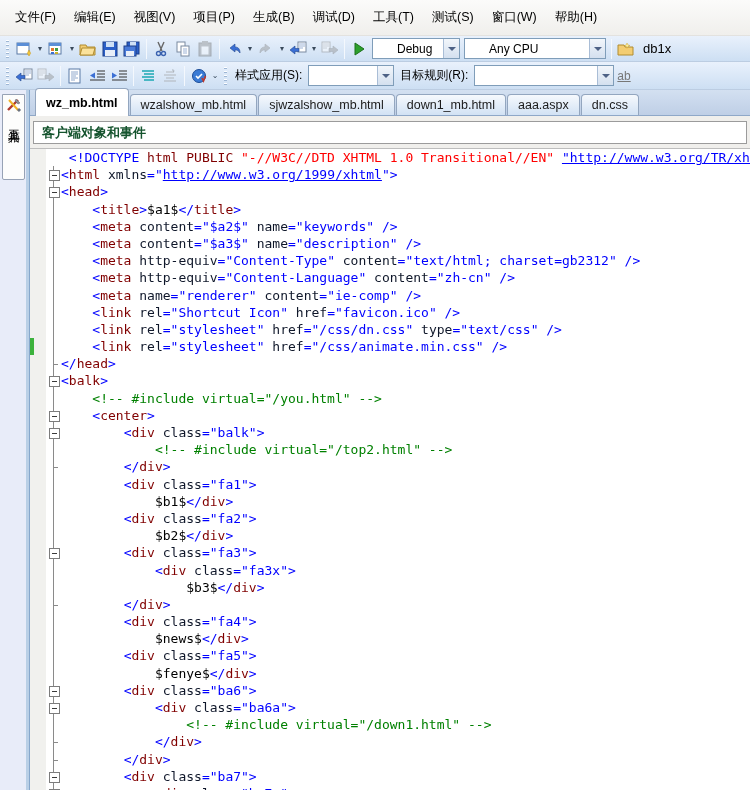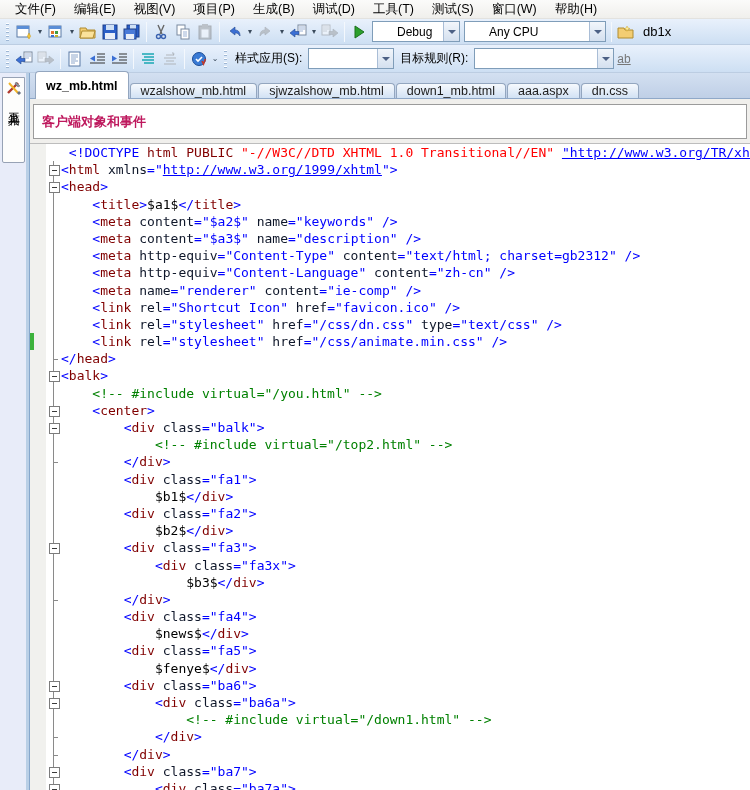--- a/index.html
+++ b/index.html
@@ -2,21 +2,21 @@
 <html><head>
 <meta charset="utf-8">
 <style>
   * { margin:0; padding:0; box-sizing:border-box; }
   html,body { width:750px; height:790px; overflow:hidden; background:#fff;
     font-family:"Liberation Sans", sans-serif; }
   .window { width:750px; height:790px; display:flex; flex-direction:column;
     background:#f2f1ee; }
 
   
-  .menubar { height:19px; background:linear-gradient(#fbfbfa,#f0efec);
+  .menubar { height:36px; background:linear-gradient(#fbfbfa,#f0efec);
     display:flex; align-items:center; padding-left:6px; font-size:12.5px; color:#000;
     border-bottom:1px solid #e3e2df; flex:0 0 auto; }
   .menu-item { padding:3px 9px; cursor:default; }
 
   
   .toolbar { height:26px; background:linear-gradient(#e9f1fc,#cddff3);
     border-bottom:1px solid #bccde2; display:flex; align-items:center;
     padding:0 2px; flex:0 0 auto; }
   .toolbar2 { height:28px; }
   .grip { width:5px; height:18px; margin:0 3px;
@@ -46,31 +46,31 @@
     border:1px solid #97a2b5; border-radius:0 0 2px 2px; display:flex; flex-direction:column;
     align-items:center; padding-top:2px; }
   .toolbox-tab .vtext { writing-mode:vertical-rl; font-size:12px; color:#000; margin-top:3px;
     letter-spacing:1px; }
 
   .editorcol { flex:1 1 auto; display:flex; flex-direction:column; min-width:0; }
 
   
   .tabwell { height:26px; flex:0 0 auto; background:linear-gradient(#d3e0f1,#bfcfe6);
     display:flex; align-items:flex-end; padding-left:5px; border-bottom:1px solid #8fa8c8; }
-  .tab { height:15px; display:flex; align-items:center; padding:0 10px;
+  .tab { height:21px; display:flex; align-items:center; padding:0 10px;
     border:1px solid #93a6bf; border-bottom:none; border-radius:4px 4px 0 0;
     background:linear-gradient(#f6f9fd,#d2e2f4); font-size:12.5px; color:#1b1b1b;
     margin-right:1px; white-space:nowrap; }
   .tab.active { height:28px; background:#fff; font-weight:bold; color:#000;
     margin-bottom:-1px; z-index:2; position:relative; }
 
   
   .docheader { background:#f0efec; padding:5px 3px 4px 3px; border-bottom:1px solid #bdbdbd; }
-  .obj-dropdown { height:35px; background:#fff; border:1px solid #9b9b9b;
-    display:flex; align-items:center; font-size:13px; font-weight:bold; color:#be185d;
+  .obj-dropdown { height:23px; background:#fff; border:1px solid #9b9b9b;
+    display:flex; align-items:center; font-size:13px; font-weight:bold; color:#14532d;
     padding-left:8px; }
 
   
   .codearea { flex:1 1 auto; background:#fff; overflow:hidden; position:relative;
     font-family:"DejaVu Sans Mono", monospace; font-size:13px; }
   .ln { display:flex; height:17.2px; line-height:17.2px; white-space:pre; }
   .chgcell { width:16px; flex:0 0 auto; background:#f1f1ee; position:relative; }
   .chgcell.on::before { content:""; position:absolute; left:0; top:0; bottom:0; width:4px;
     background:#3cb23c; }
   .omcell { width:15px; flex:0 0 auto; position:relative; background:#fff; }

